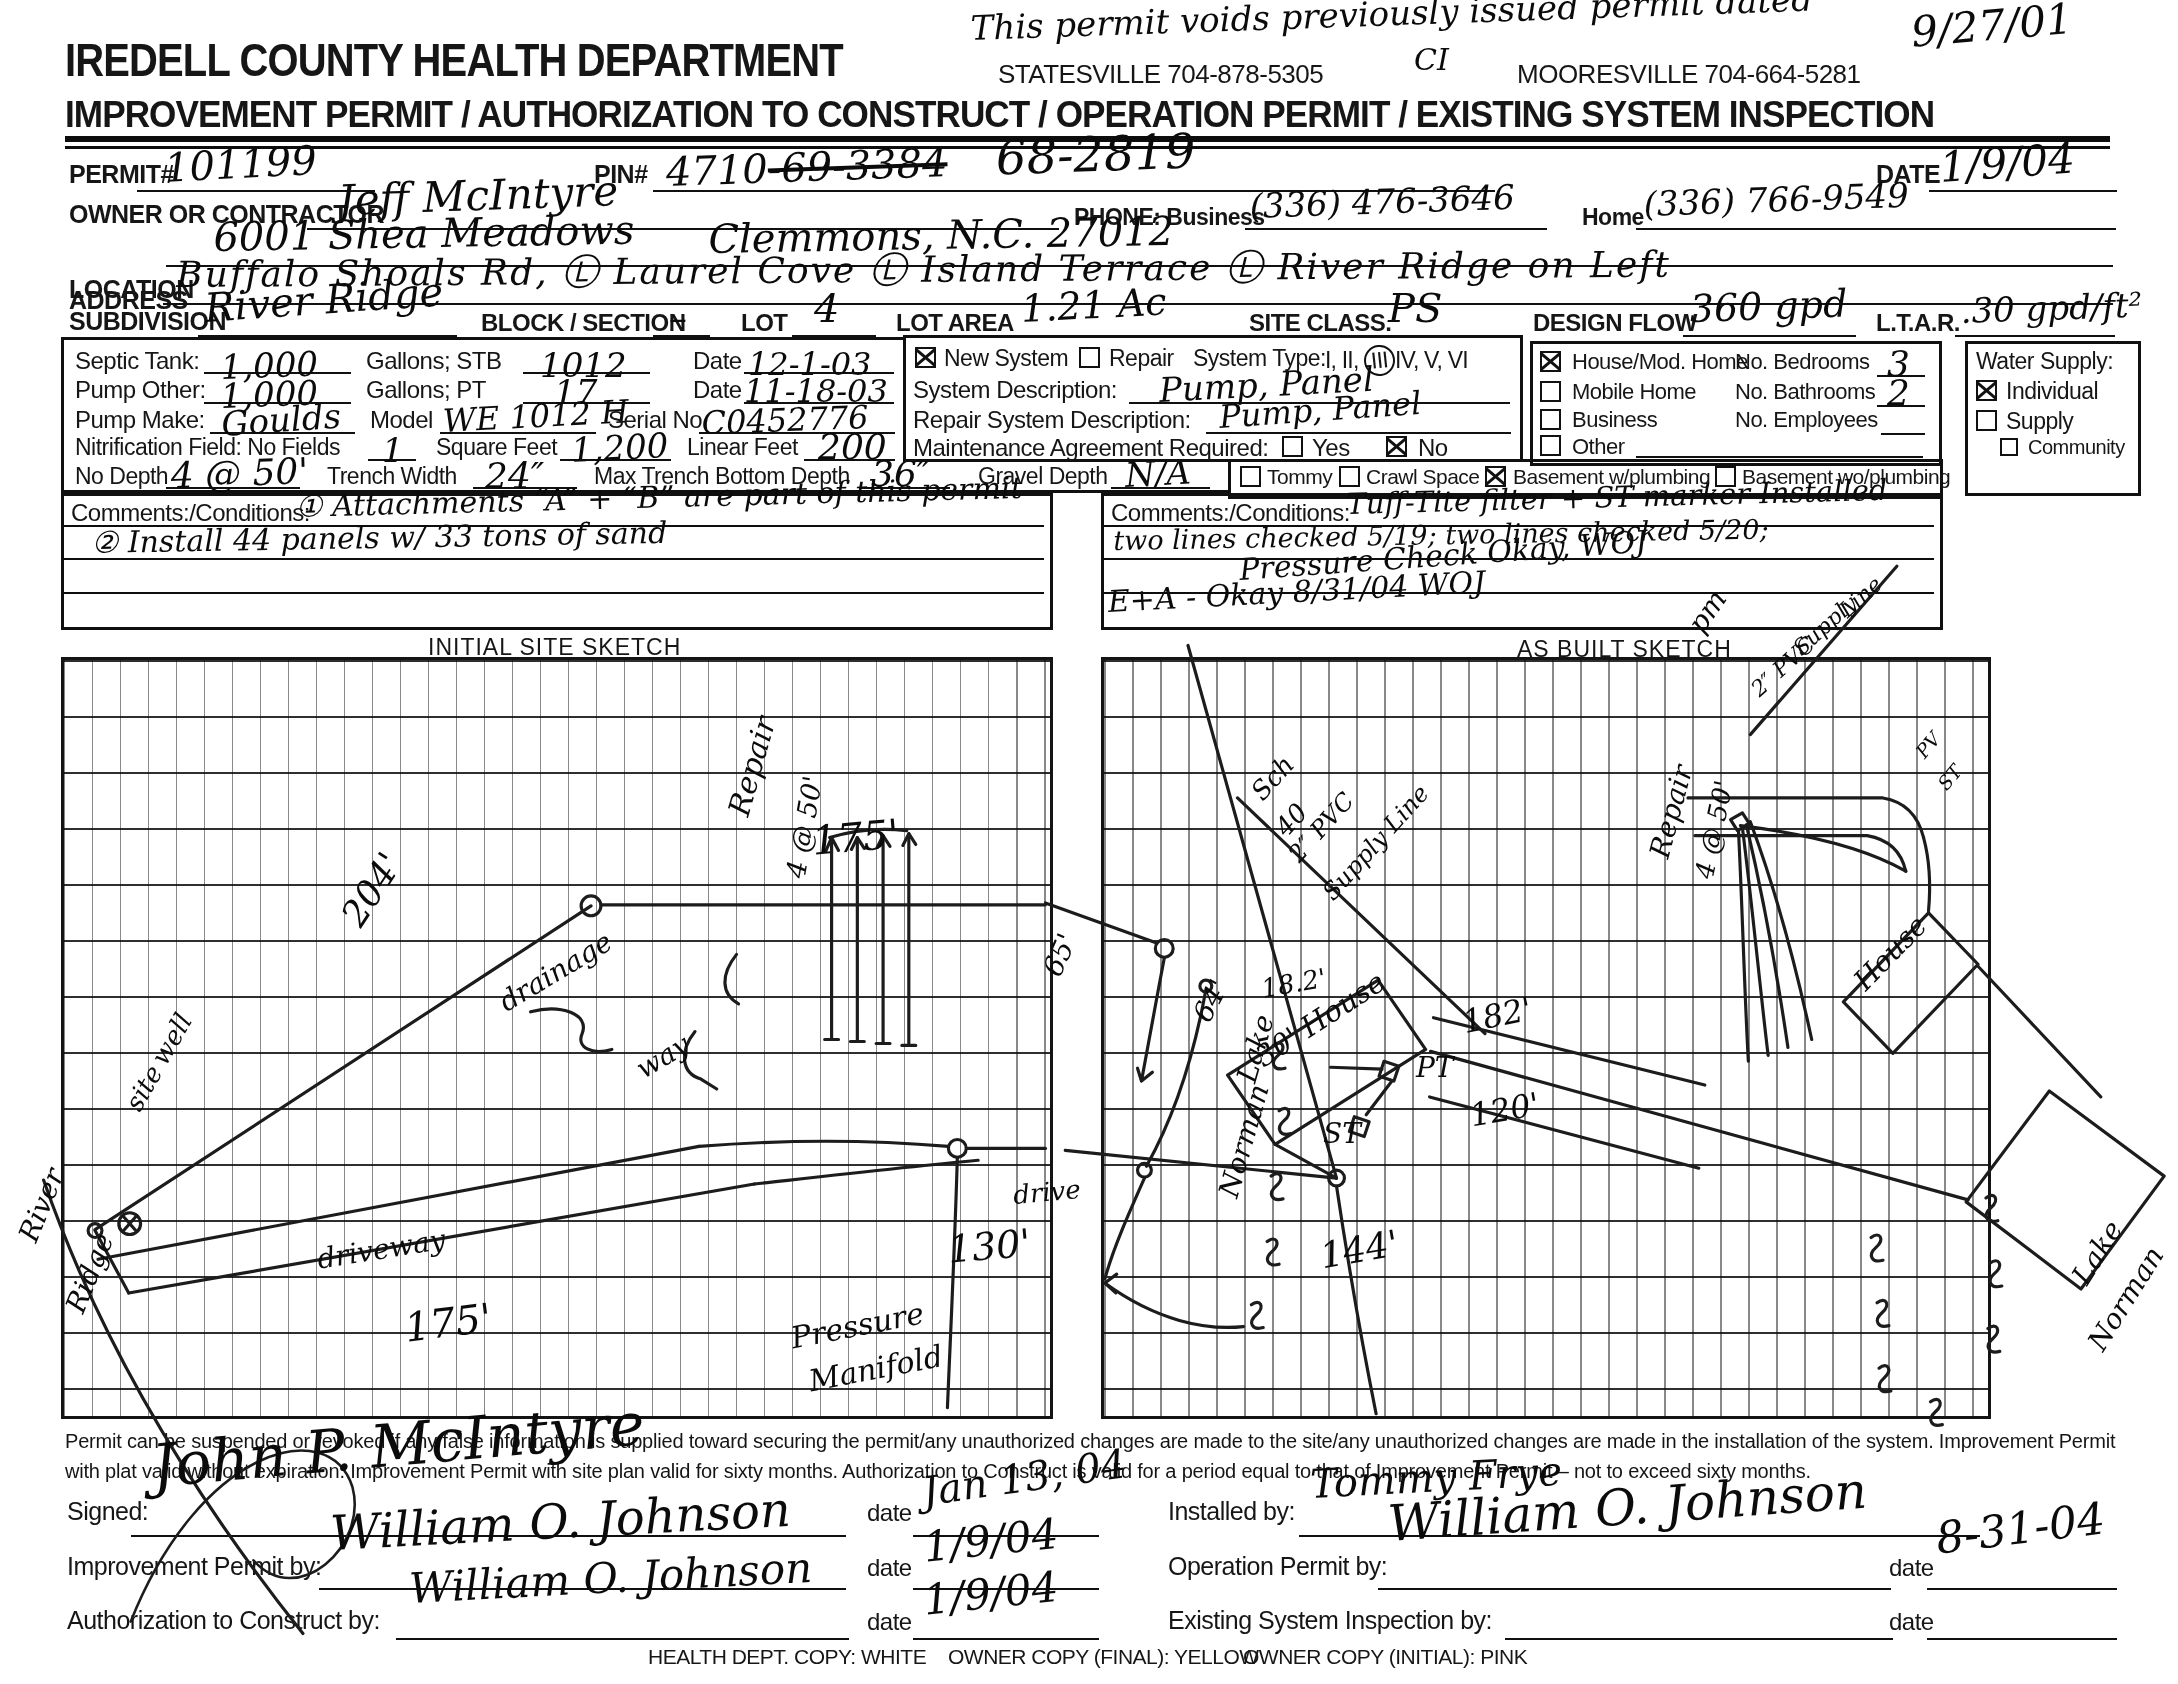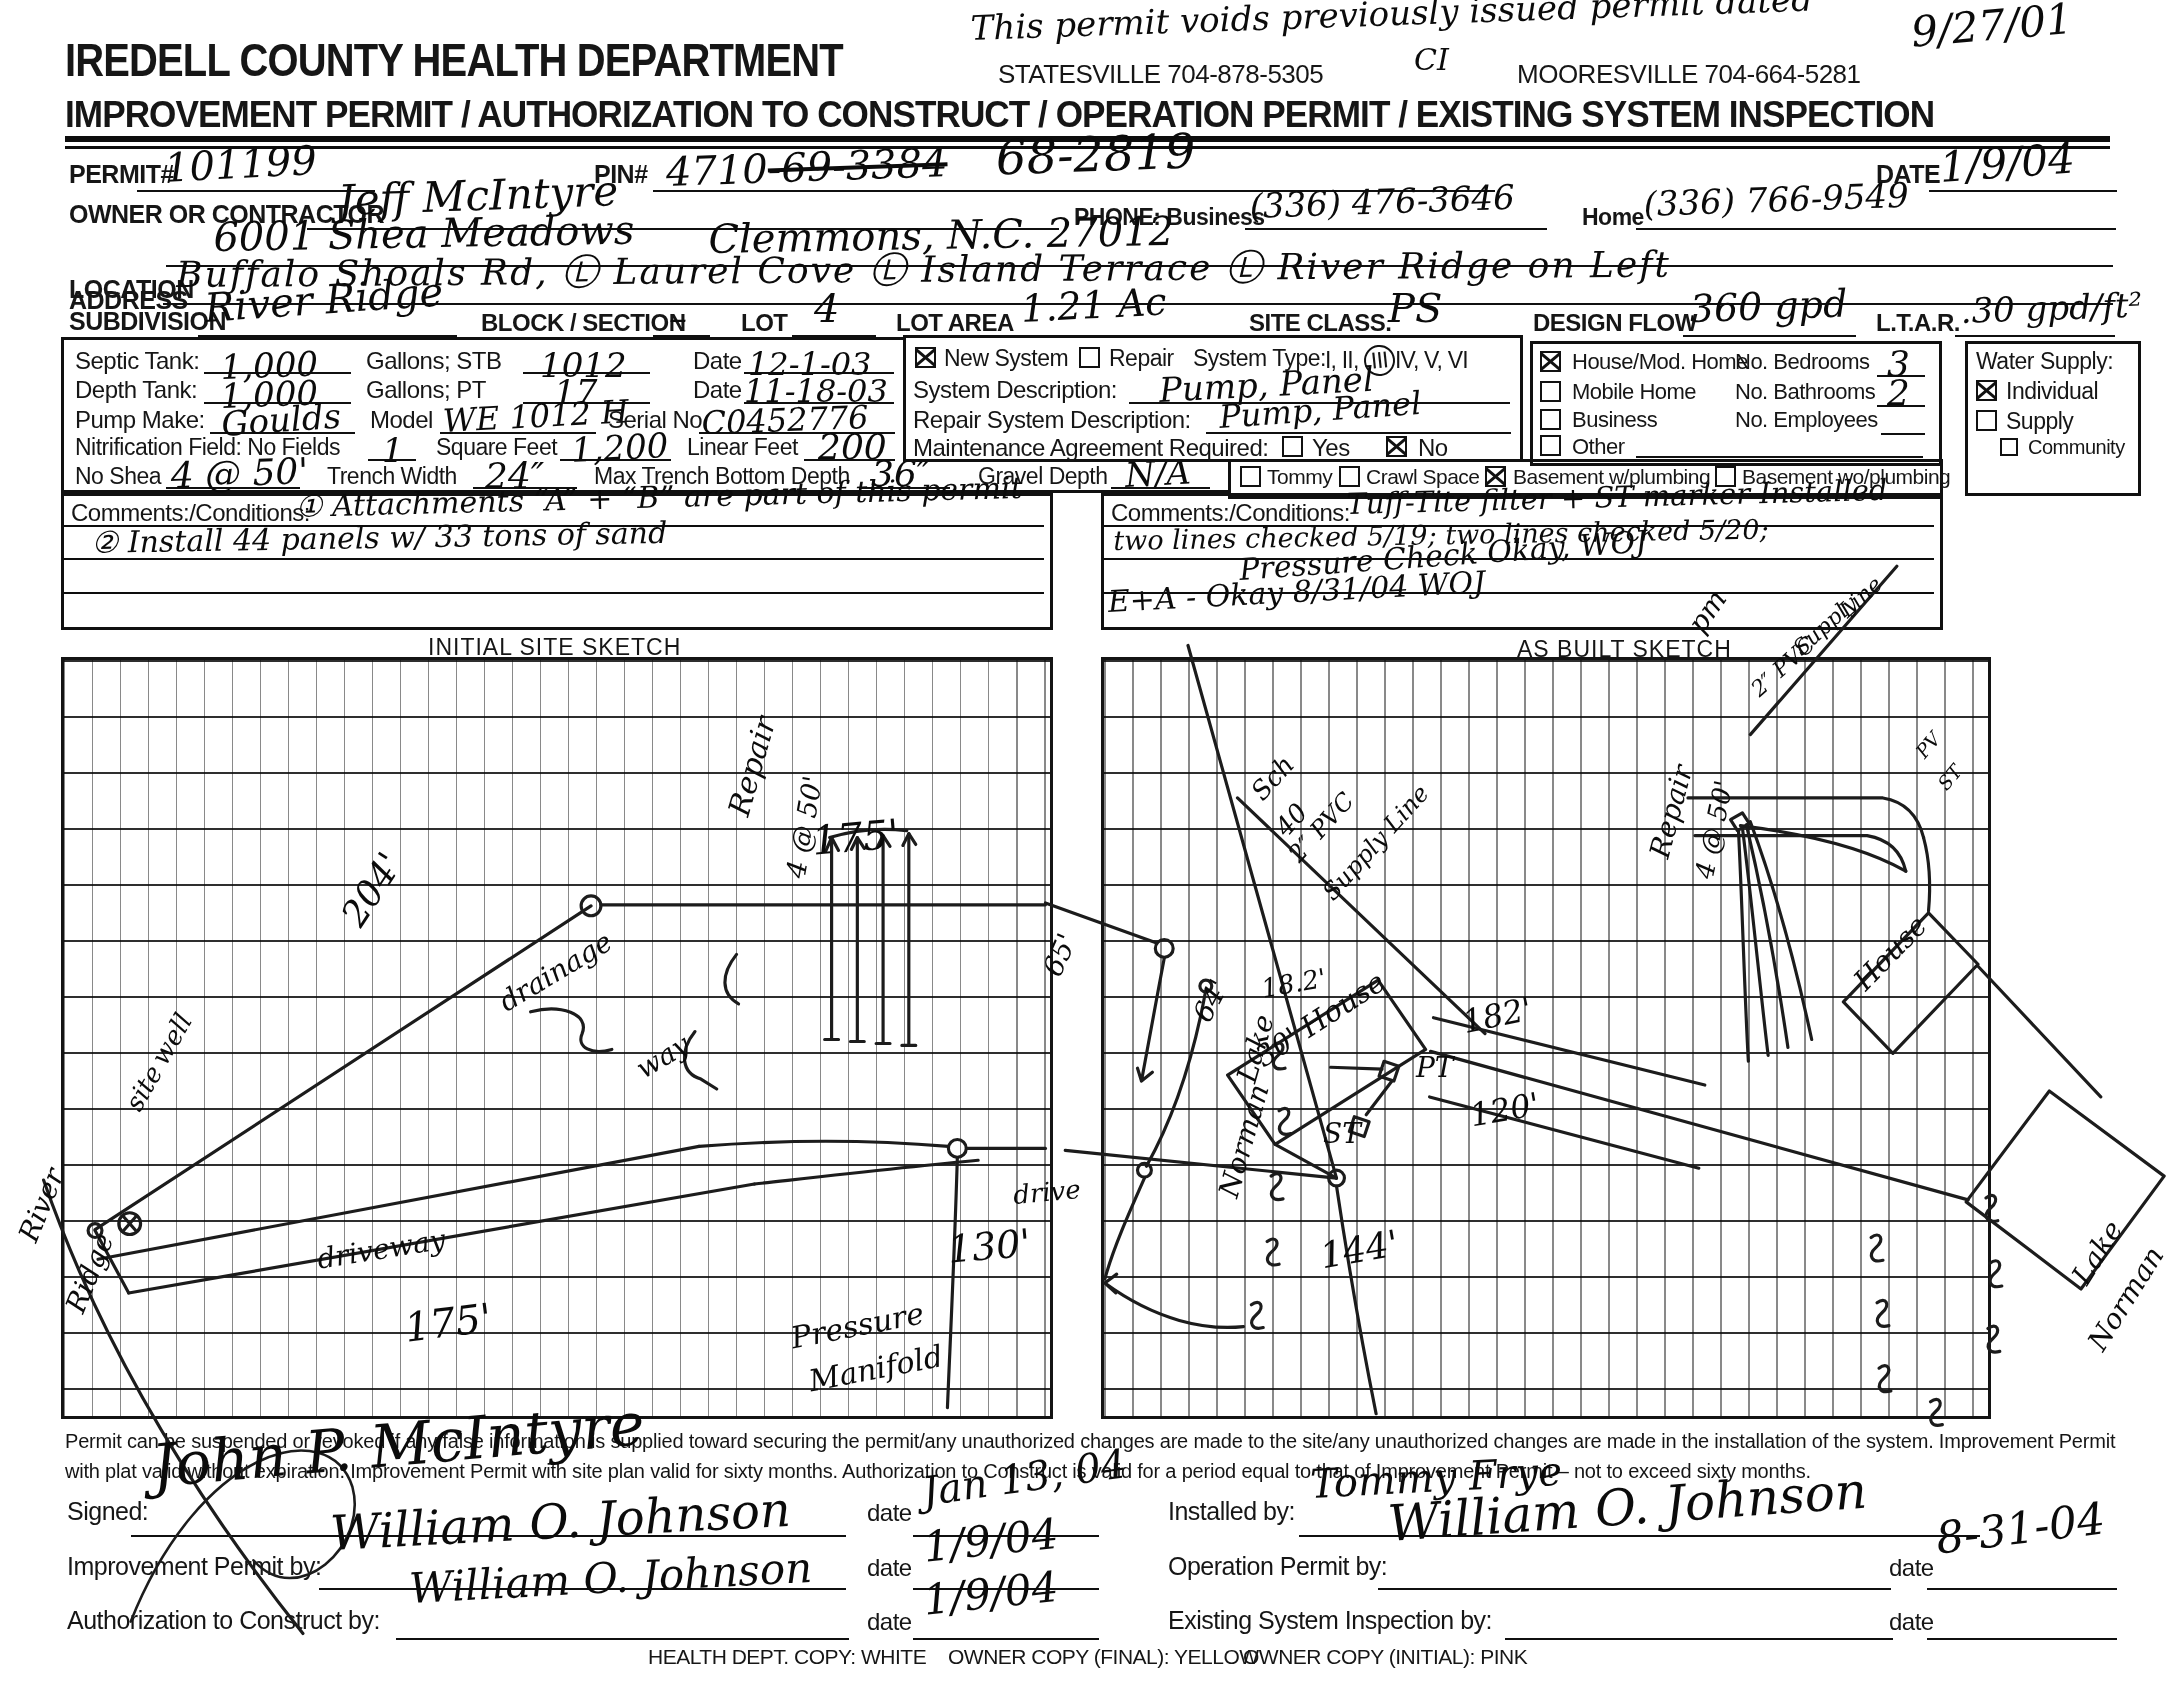--- a/index.html
+++ b/index.html
@@ -101,21 +101,21 @@
   <div class="lbl" style="left:75px;top:347px;font-size:24px;font-weight:normal;">Septic Tank:</div>
   <div class="ln" style="left:204px;top:372px;width:147px;"></div>
   <div class="hw" style="left:220px;top:347px;font-size:34px;transform:rotate(-2deg);">1,000</div>
   <div class="lbl" style="left:366px;top:347px;font-size:24px;font-weight:normal;">Gallons;  STB</div>
   <div class="ln" style="left:523px;top:372px;width:127px;"></div>
   <div class="hw" style="left:540px;top:345px;font-size:34px;">1012</div>
   <div class="lbl" style="left:693px;top:347px;font-size:24px;font-weight:normal;">Date</div>
   <div class="ln" style="left:744px;top:372px;width:150px;"></div>
   <div class="hw" style="left:748px;top:345px;font-size:32px;">12-1-03</div>
 
-  <div class="lbl" style="left:75px;top:376px;font-size:24px;font-weight:normal;">Depth Tank:</div>
+  <div class="lbl" style="left:75px;top:376px;font-size:24px;font-weight:normal;">Pump Other:</div>
   <div class="ln" style="left:204px;top:402px;width:147px;"></div>
   <div class="hw" style="left:220px;top:376px;font-size:34px;transform:rotate(-2deg);">1,000</div>
   <div class="lbl" style="left:366px;top:376px;font-size:24px;font-weight:normal;">Gallons;  PT</div>
   <div class="ln" style="left:523px;top:402px;width:127px;"></div>
   <div class="hw" style="left:554px;top:372px;font-size:34px;">17</div>
   <div class="lbl" style="left:693px;top:376px;font-size:24px;font-weight:normal;">Date</div>
   <div class="ln" style="left:744px;top:402px;width:150px;"></div>
   <div class="hw" style="left:744px;top:372px;font-size:32px;">11-18-03</div>
 
   <div class="lbl" style="left:75px;top:406px;font-size:24px;font-weight:normal;">Pump Make:</div>
@@ -131,21 +131,21 @@
   <div class="lbl" style="left:75px;top:434px;font-size:23px;font-weight:normal;">Nitrification Field: No Fields</div>
   <div class="ln" style="left:368px;top:459px;width:48px;"></div>
   <div class="hw" style="left:382px;top:430px;font-size:34px;">1</div>
   <div class="lbl" style="left:436px;top:434px;font-size:23px;font-weight:normal;">Square Feet</div>
   <div class="ln" style="left:560px;top:459px;width:111px;"></div>
   <div class="hw" style="left:570px;top:430px;font-size:34px;transform:rotate(-3deg);">1,200</div>
   <div class="lbl" style="left:687px;top:434px;font-size:23px;font-weight:normal;">Linear Feet</div>
   <div class="ln" style="left:804px;top:459px;width:91px;"></div>
   <div class="hw" style="left:818px;top:426px;font-size:36px;">200</div>
 
-  <div class="lbl" style="left:75px;top:463px;font-size:23px;font-weight:normal;">No Shea</div>
+  <div class="lbl" style="left:75px;top:463px;font-size:23px;font-weight:normal;">No Depth</div>
   <div class="ln" style="left:166px;top:487px;width:134px;"></div>
   <div class="hw" style="left:170px;top:455px;font-size:36px;transform:rotate(-2deg);">4 @ 50'</div>
   <div class="lbl" style="left:327px;top:463px;font-size:23px;font-weight:normal;">Trench Width</div>
   <div class="ln" style="left:473px;top:487px;width:104px;"></div>
   <div class="hw" style="left:485px;top:455px;font-size:36px;">24″</div>
   <div class="lbl" style="left:594px;top:463px;font-size:23px;font-weight:normal;">Max Trench Bottom Depth</div>
   <div class="ln" style="left:859px;top:487px;width:91px;"></div>
   <div class="hw" style="left:871px;top:453px;font-size:36px;">36″</div>
   <div class="lbl" style="left:978px;top:463px;font-size:23px;font-weight:normal;">Gravel Depth</div>
   <div class="ln" style="left:1111px;top:487px;width:99px;"></div>

